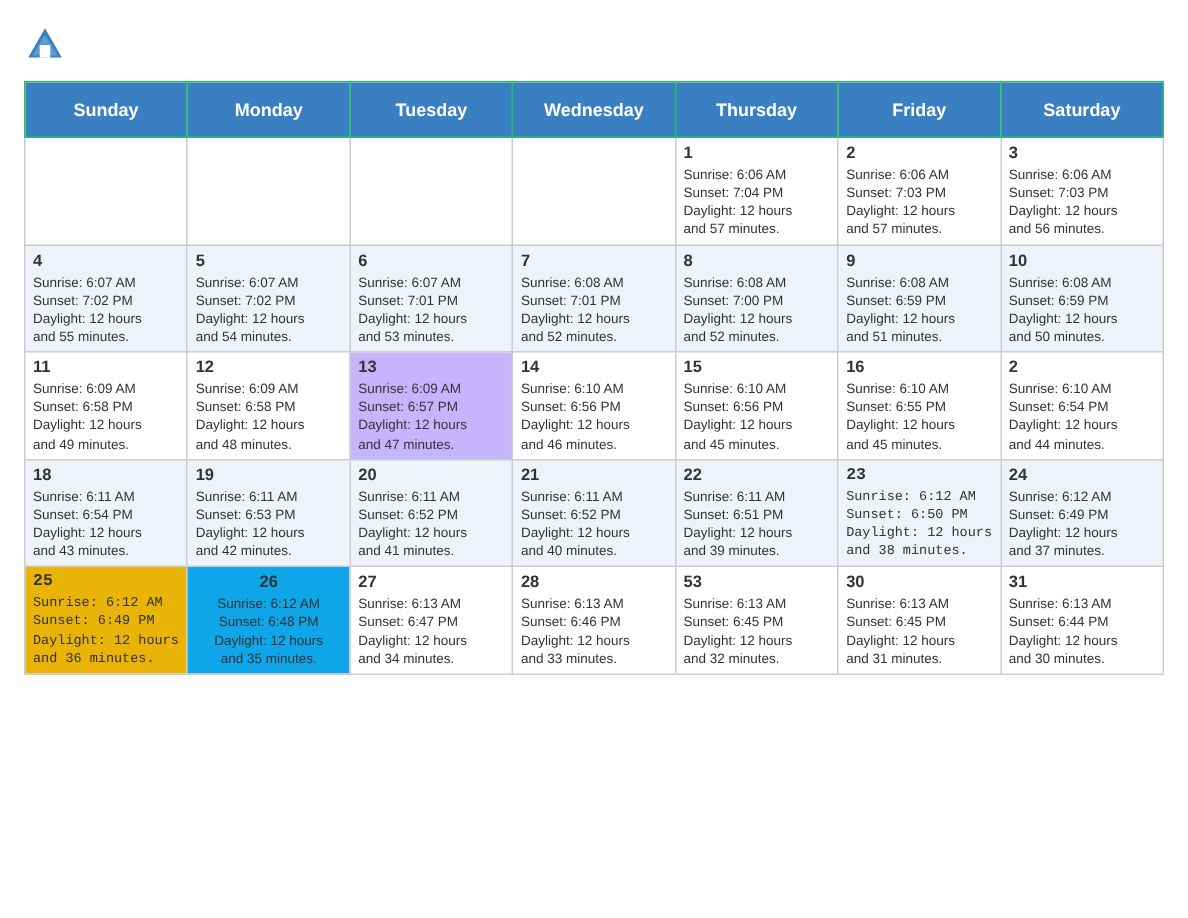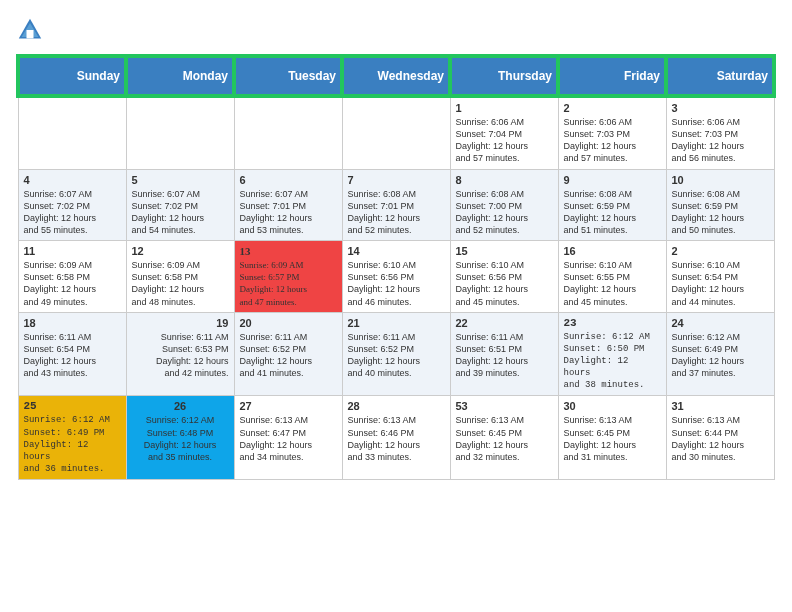--- a/index.html
+++ b/index.html
@@ -51,22 +51,22 @@
       width: 100%;
       border-collapse: collapse;
       border: 1px solid #ccc;
     }
     .calendar th {
       background-color: #3a7fc1;
       color: #fff;
       font-size: 12px;
       font-weight: bold;
       padding: 11px 4px;
-      text-align: right;
-      border: 4px solid #22c55e;
+      text-align: center;
+      border: 1px solid #22c55e;
     }
     .calendar td {
       border: 1px solid #ccc;
       vertical-align: top;
       padding: 4px 5px;
       width: 108px;
       min-height: 80px;
       font-size: 9.5px;
       color: #333;
       background: #fff;
@@ -212,21 +212,21 @@
 Daylight: 12 hours
 and 49 minutes.</div>
         </td>
         <td style="background: rgb(255, 255, 255);">
           <span class="day-number">12</span>
           <div class="day-info" style="white-space: pre-line;">Sunrise: 6:09 AM
 Sunset: 6:58 PM
 Daylight: 12 hours
 and 48 minutes.</div>
         </td>
-        <td style="background: #ef4444; font-family: Liberation Serif, serif;">
+        <td style="background: #c4b5fd;">
           <span class="day-number">13</span>
           <div class="day-info" style="white-space: pre-line;">Sunrise: 6:09 AM
 Sunset: 6:57 PM
 Daylight: 12 hours
 and 47 minutes.</div>
         </td>
         <td style="background: rgb(255, 255, 255);">
           <span class="day-number">14</span>
           <div class="day-info" style="white-space: pre-line;">Sunrise: 6:10 AM
 Sunset: 6:56 PM
@@ -256,21 +256,21 @@
         </td>
       </tr>
       <tr>
         <td style="background: rgb(238, 243, 249);">
           <span class="day-number">18</span>
           <div class="day-info" style="white-space: pre-line;">Sunrise: 6:11 AM
 Sunset: 6:54 PM
 Daylight: 12 hours
 and 43 minutes.</div>
         </td>
-        <td style="background: rgb(238, 243, 249); text-align: right;">
+        <td style="background: rgb(238, 243, 249);">
           <span class="day-number">19</span>
           <div class="day-info" style="white-space: pre-line;">Sunrise: 6:11 AM
 Sunset: 6:53 PM
 Daylight: 12 hours
 and 42 minutes.</div>
         </td>
         <td style="background: rgb(238, 243, 249);">
           <span class="day-number">20</span>
           <div class="day-info" style="white-space: pre-line;">Sunrise: 6:11 AM
 Sunset: 6:52 PM

